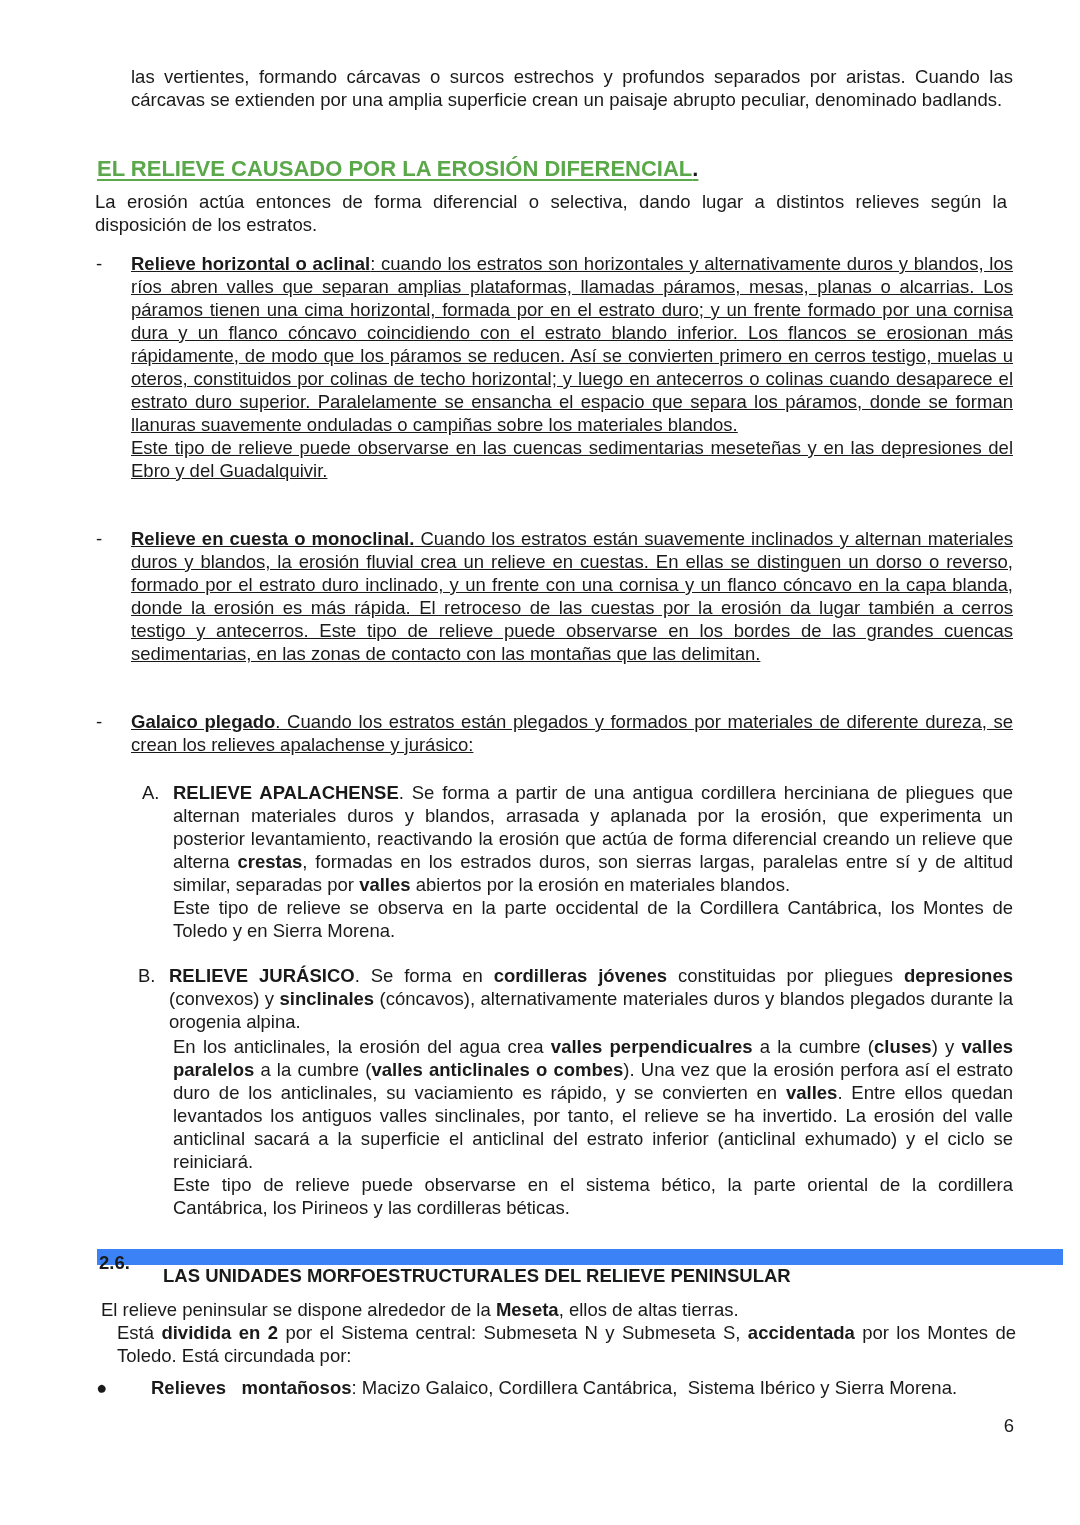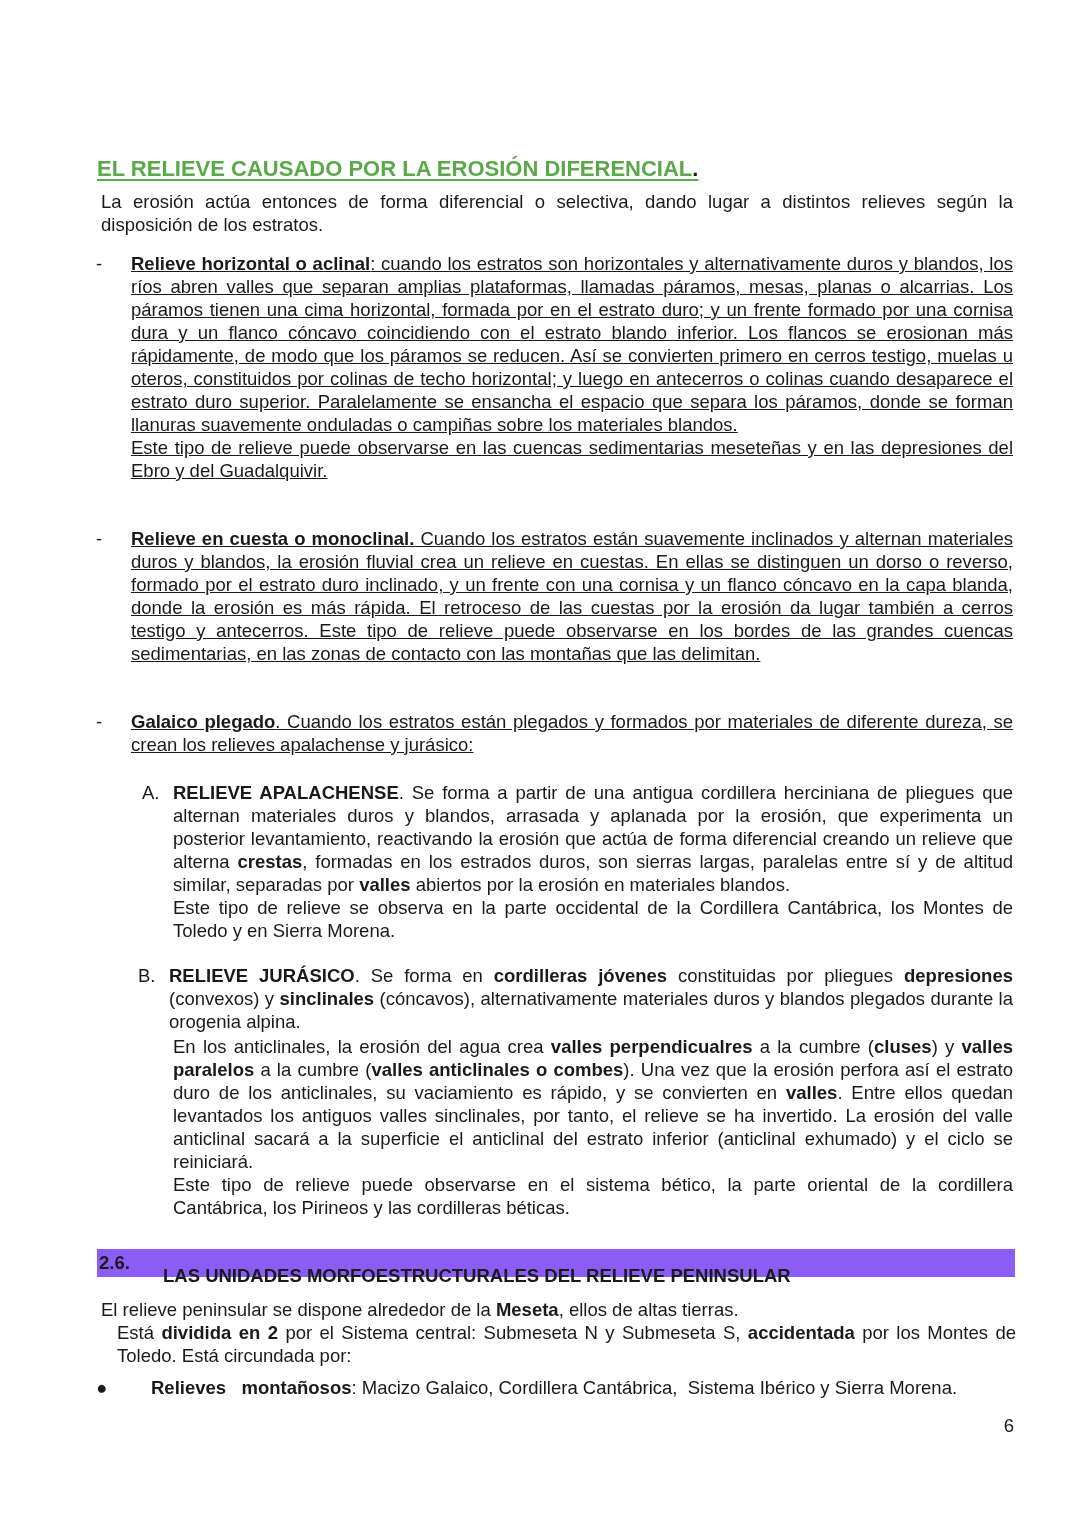--- a/index.html
+++ b/index.html
@@ -42,21 +42,21 @@
       color: #5aa84a;
       text-decoration: underline;
       text-decoration-thickness: 2px;
       text-underline-offset: 3px;
       font-size: 22px;
     }
     .green-heading .dot {
       color: #1a1a1a;
     }
     .lead-para {
-      left: 101px;
+      left: 95px;
       top: 190px;
       width: 912px;
     }
     .dash-item {
       position: absolute;
       left: 96px;
       width: 917px;
     }
     .dash-item .dash {
       position: absolute;
@@ -78,22 +78,23 @@
       top: 0;
     }
     .sub-item .content {
       margin-left: 31px;
     }
     .section-band {
       position: absolute;
       left: 97px;
       top: 1249px;
       width: 918px;
-      height: 28px;
-      background: #8b5cf6;
+      height: 16px;
+      background: #3b82f6;
+      padding-left: 48px;
     }
     .section-band .num {
       position: absolute;
       left: 2px;
       top: 2px;
       font-weight: bold;
     }
     .section-band .title {
       position: absolute;
       left: 66px;
@@ -129,20 +130,23 @@
       top: 1414px;
       width: 16px;
       text-align: right;
     }
   </style>
 </head>
 <body>
 
 <div class="page">
 
+  <div class="block intro-para just">
+    <span>las vertientes, formando cárcavas o surcos estrechos y profundos separados por aristas. Cuando las cárcavas se extienden por una amplia superficie crean un paisaje abrupto peculiar, denominado badlands.</span>
+  </div>
 
   <div class="block green-heading">
     <span>EL RELIEVE CAUSADO POR LA EROSIÓN DIFERENCIAL</span><span class="dot">.</span>
   </div>
 
   <div class="block lead-para just">
     <span>La erosión actúa entonces de forma diferencial o selectiva, dando lugar a distintos relieves según la disposición de los estratos.</span>
   </div>
 
   <div class="dash-item" style="top:252px;">

